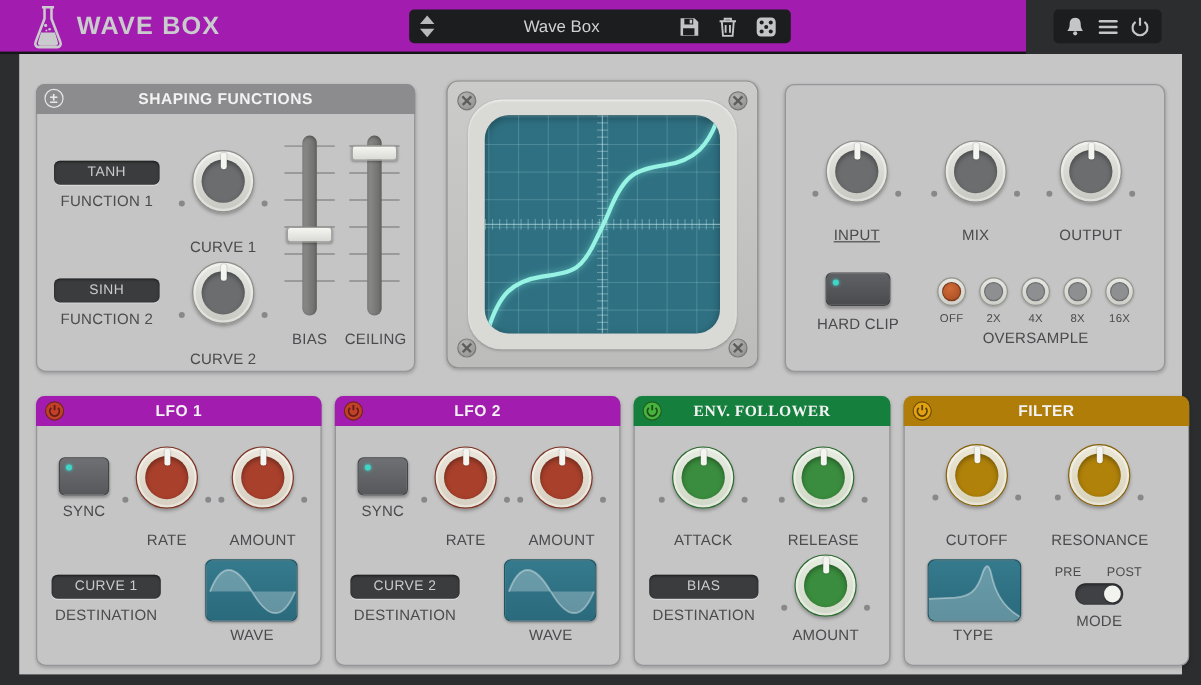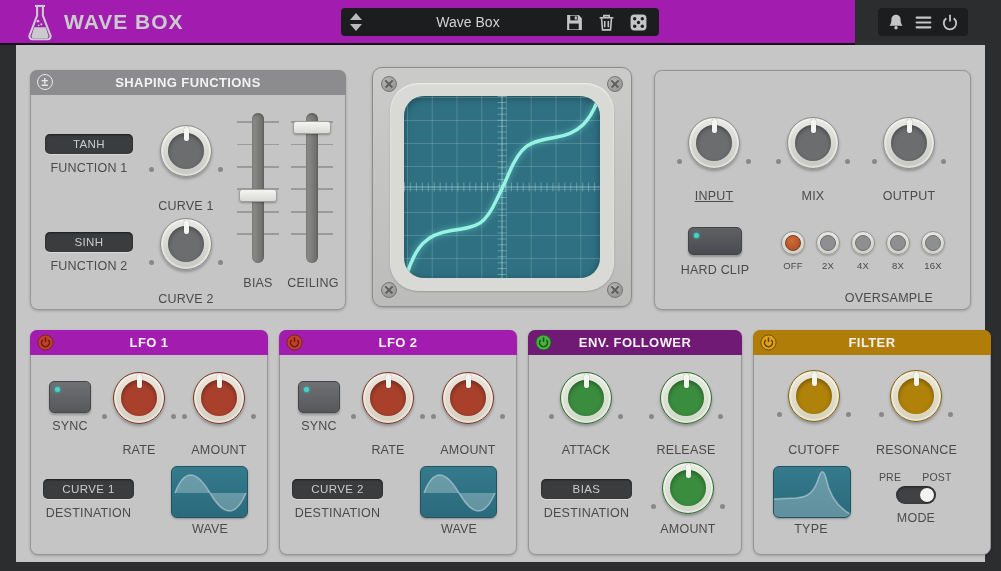--- a/index.html
+++ b/index.html
@@ -29,21 +29,21 @@
   
   .main { position:absolute; left:16px; top:45px; width:969px; height:517px; background:#c6c6c7; }
 
   .panel { position:absolute; border:1px solid #96969a; border-radius:8px; background:#c5c5c6;
            box-shadow:0 1px 3px rgba(0,0,0,0.2); }
   .panel-header { position:absolute; left:-1px; top:-1px; right:-1px; height:25px;
                   border-radius:7px 7px 0 0; display:flex; align-items:center; justify-content:center;
                   color:#f2f2f2; font-weight:bold; font-size:13px; letter-spacing:0.4px; }
   .ph-gray { background:#8c8c8e; }
   .ph-red { background:#a21caf; }
-  .ph-green { background:#701a75; }
+  .ph-green { background:#15803d;font-family:Liberation Serif, serif; }
   .ph-amber { background:#b07d08; }
   .hdr-icon { position:absolute; left:7px; top:4px; }
   .pm-circle { display:inline-block; width:16px; height:16px; border:1.5px solid #e8e8e8; border-radius:50%;
                color:#e8e8e8; font-size:12px; font-weight:bold; line-height:15px; text-align:center; }
 
   .lbl { position:absolute; color:#4b4b4d; font-size:12.5px; text-align:center; letter-spacing:0.2px; }
   .lbl-sm { font-size:9.5px; }
 
   
   .knob { position:absolute; width:52px; height:52px; border-radius:50%;
@@ -289,21 +289,21 @@
           <span class="rc"></span>
         </div>
       <div class="radio" style="left:266px; top:160px;">
           <span class="rc"></span>
         </div>
       <div class="lbl lbl-sm" style="left:121px; top:189px; width:34px;">OFF</div>
       <div class="lbl lbl-sm" style="left:156px; top:189px; width:34px;">2X</div>
       <div class="lbl lbl-sm" style="left:191px; top:189px; width:34px;">4X</div>
       <div class="lbl lbl-sm" style="left:226px; top:189px; width:34px;">8X</div>
       <div class="lbl lbl-sm" style="left:261px; top:189px; width:34px;">16X</div>
-      <div class="lbl" style="left:138px; top:220px; width:140px;text-align:right;">OVERSAMPLE</div>
+      <div class="lbl" style="left:138px; top:204px; width:140px;">OVERSAMPLE</div>
     </div>
 
     <div class="panel" style="left:14px; top:285px; width:238px; height:225px;">
       <div class="panel-header ph-red">
         <svg class="hdr-icon" width="17" height="17" viewBox="0 0 18 18">
           <circle cx="9" cy="9" r="8" fill="#c2402a" stroke="#6e2718" stroke-width="1"></circle>
           <path d="M6 6.3 a4.2 4.2 0 1 0 6 0" fill="none" stroke="#5e1f12" stroke-width="1.6"></path>
           <line x1="9" y1="3.6" x2="9" y2="8.4" stroke="#5e1f12" stroke-width="1.6"></line>
         </svg>
         <span>LFO 1</span>

